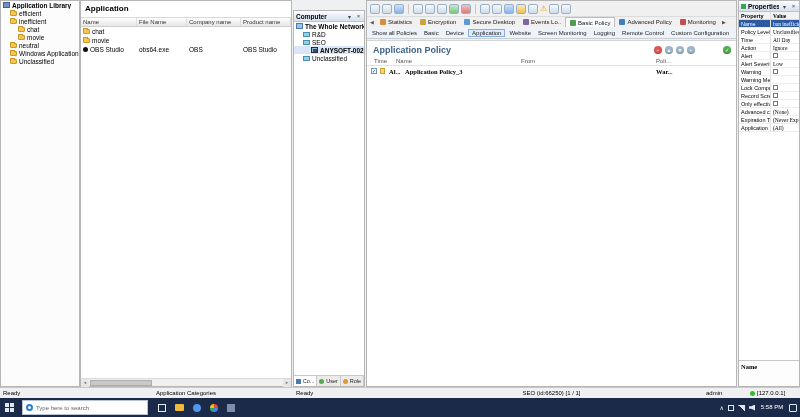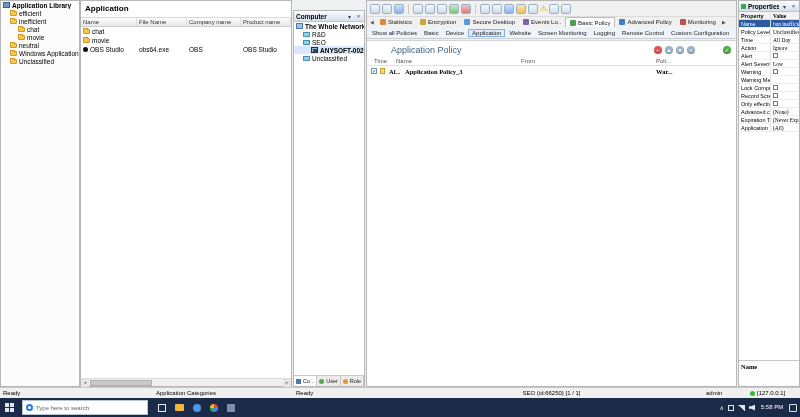--- a/index.html
+++ b/index.html
@@ -60,21 +60,21 @@
   .navarrow{width:8px;font-size:5px;color:#555;text-align:center;line-height:10px;flex:none}
   .tab{display:flex;align-items:center;gap:2px;padding:0 4px;font-size:6px;height:10px;white-space:nowrap;color:#1a1a1a}
   .tab.active{background:#fafcfe;border:1px solid #bcbcbc;border-bottom:none}
   .ti{width:6px;height:6px;border-radius:1px;flex:none}
   .ti0{background:#d98c3f}.ti1{background:#caa53d}.ti2{background:#5b9bd5}.ti3{background:#8064a2}
   .ti4{background:#4f9e4f}.ti5{background:#3f7fbf}.ti6{background:#c0504d}
   .subtabrow{height:12px;display:flex;align-items:center;background:#eef3f9;border-bottom:1px solid #c6cdd4;padding-left:2px;gap:1px}
   .subtab{padding:1px 3px;font-size:6px;white-space:nowrap;color:#222}
   .subtab.active{background:#e0ecfb;border:1px solid #86aede;padding:0 3px}
   .content{position:absolute;top:39px;bottom:0;left:0;right:0;background:#fff;border-top:1px solid #d4d4d4}
-  .policy-header{position:absolute;top:4px;left:24px;font-size:9px;font-weight:normal;color:#3f6487}
+  .policy-header{position:absolute;top:4px;left:6px;font-size:9px;font-weight:bold;color:#3f6487}
   .circle{position:absolute;top:5px;width:8px;height:8px;border-radius:50%;color:#fff;font-size:5px;line-height:8px;text-align:center;box-shadow:inset 0 -1px 1px rgba(0,0,0,.25)}
   .circle.red{left:287px;background:#e05555}
   .circle.g1{left:298px;background:#9fb6c9}
   .circle.g2{left:309px;background:#9fb6c9}
   .circle.g3{left:320px;background:#9fb6c9;color:#fff}
   .circle.green{left:356px;background:#4cae4c}
   .grid-head{position:absolute;top:17px;left:0;right:0;height:8px;border-bottom:1px solid #e2e2e2;font-size:6px;color:#555}
   .grid-head span{position:absolute;top:0}
   .gh-time{left:7px}.gh-name{left:29px}.gh-from{left:154px}.gh-poli{left:289px}
   .grid-row{position:absolute;top:26px;left:0;right:0;height:9px;font-family:"Liberation Serif",serif;font-weight:bold;font-size:6.5px}

